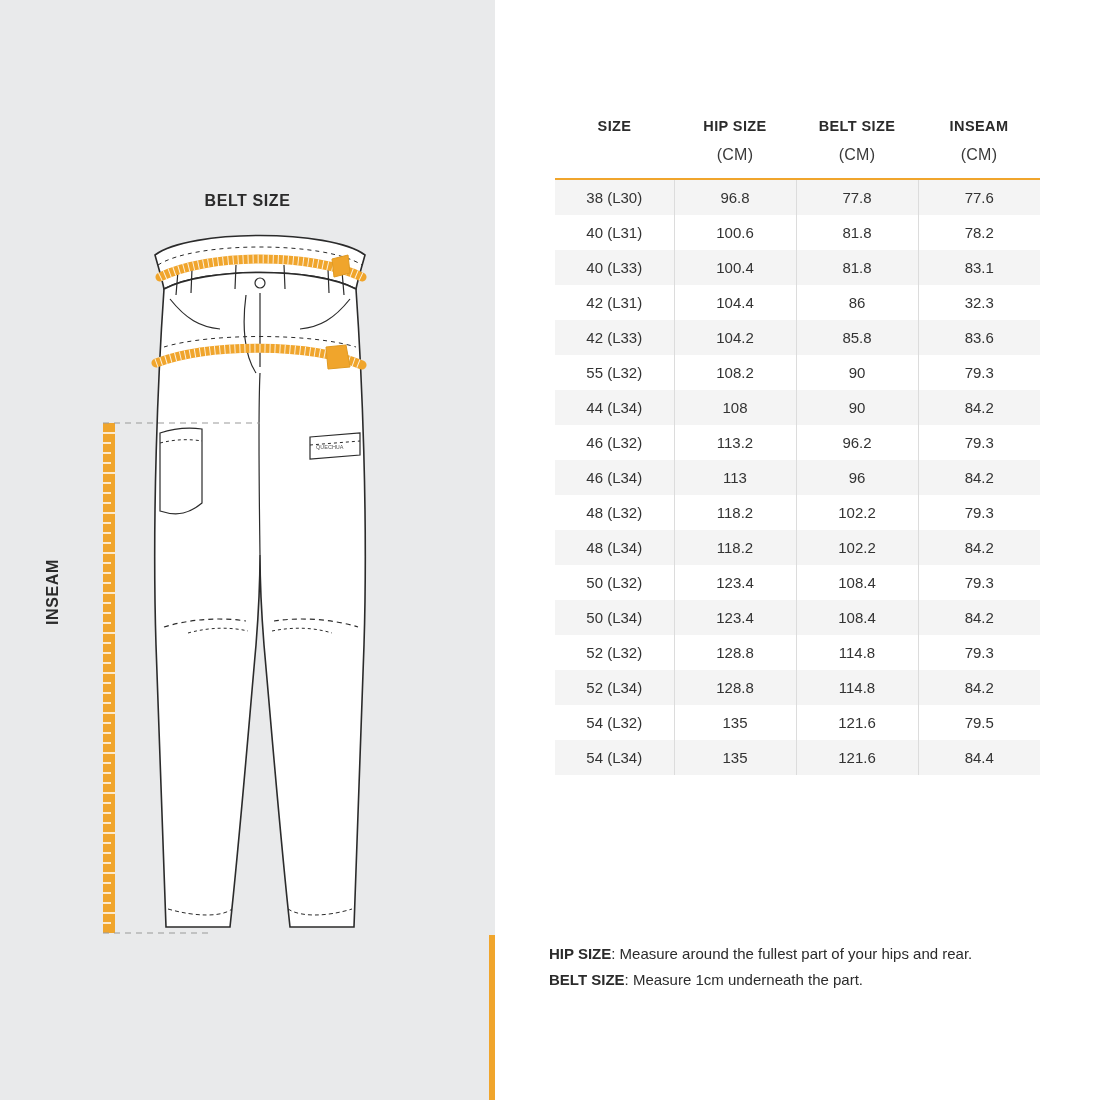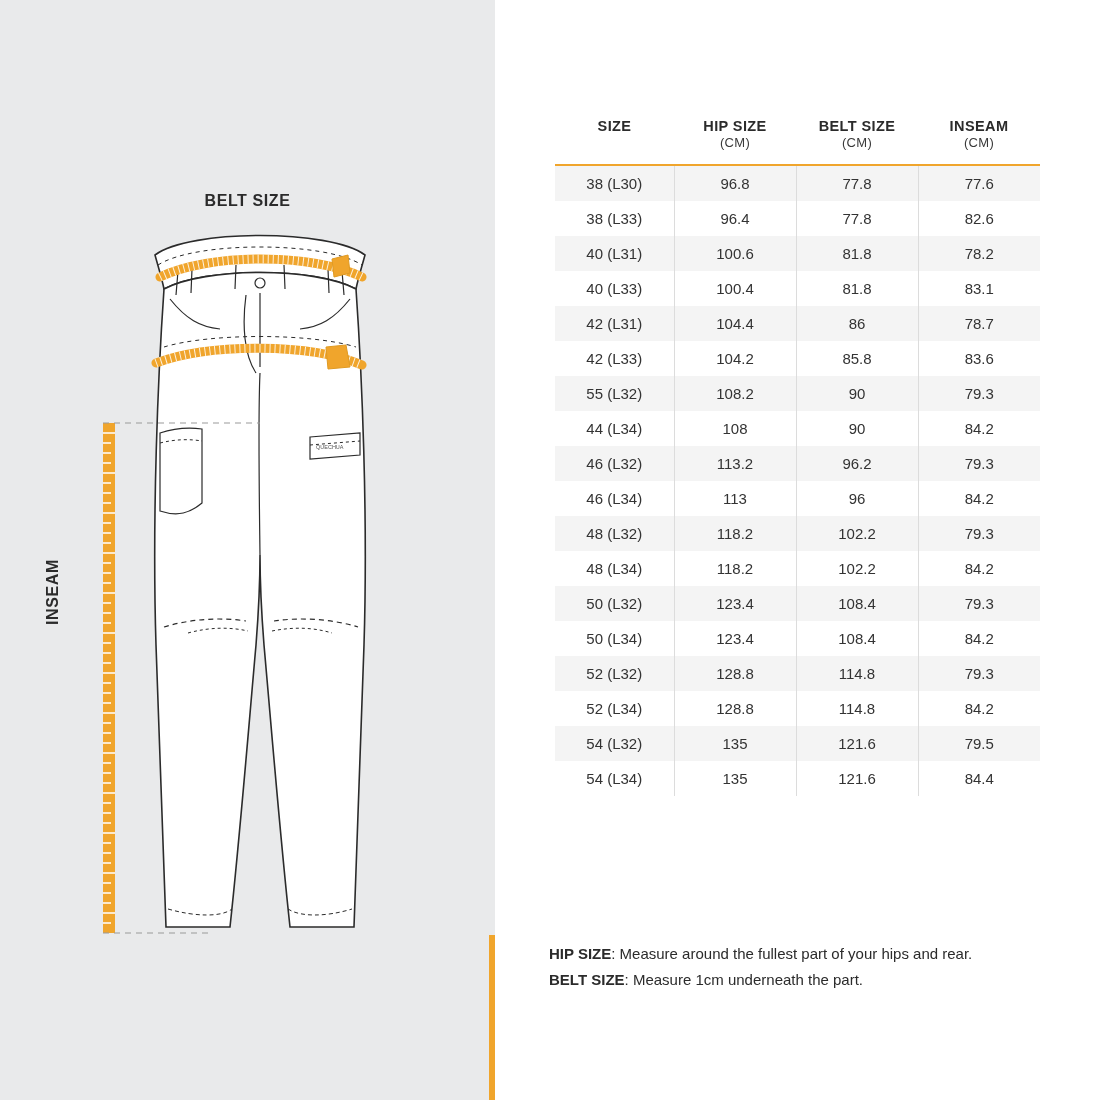--- a/index.html
+++ b/index.html
@@ -101,24 +101,24 @@
     font-size: 14.5px;
     font-weight: bold;
     color: #2b2b2b;
     letter-spacing: 0.4px;
     padding: 0 0 14px 0;
     text-align: center;
     vertical-align: top;
   }
   table.size-table thead th .unit {
     display: block;
-    font-size: 13px;
+    font-size: 16px;
     font-weight: normal;
     letter-spacing: 0.3px;
-    margin-top: 1px;
+    margin-top: 12px;
     color: #3a3a3a;
   }
 
   table.size-table thead tr {
     border-bottom: 2px solid #f0a52c;
   }
 
   table.size-table tbody td {
     text-align: center;
     padding: 9px 0;
@@ -255,42 +255,36 @@
         </tr>
       </thead>
       <tbody id="table-body">
           <tr>
             <td>38 (L30)</td>
             <td>96.8</td>
             <td>77.8</td>
             <td>77.6</td>
           </tr>
           <tr>
-            <td>38 (L33)</td>
-            <td>96.4</td>
-            <td>77.8</td>
-            <td>82.6</td>
-          </tr>
-          <tr>
             <td>40 (L31)</td>
             <td>100.6</td>
             <td>81.8</td>
             <td>78.2</td>
           </tr>
           <tr>
             <td>40 (L33)</td>
             <td>100.4</td>
             <td>81.8</td>
             <td>83.1</td>
           </tr>
           <tr>
             <td>42 (L31)</td>
             <td>104.4</td>
             <td>86</td>
-            <td>78.7</td>
+            <td>32.3</td>
           </tr>
           <tr>
             <td>42 (L33)</td>
             <td>104.2</td>
             <td>85.8</td>
             <td>83.6</td>
           </tr>
           <tr>
             <td>55 (L32)</td>
             <td>108.2</td>

